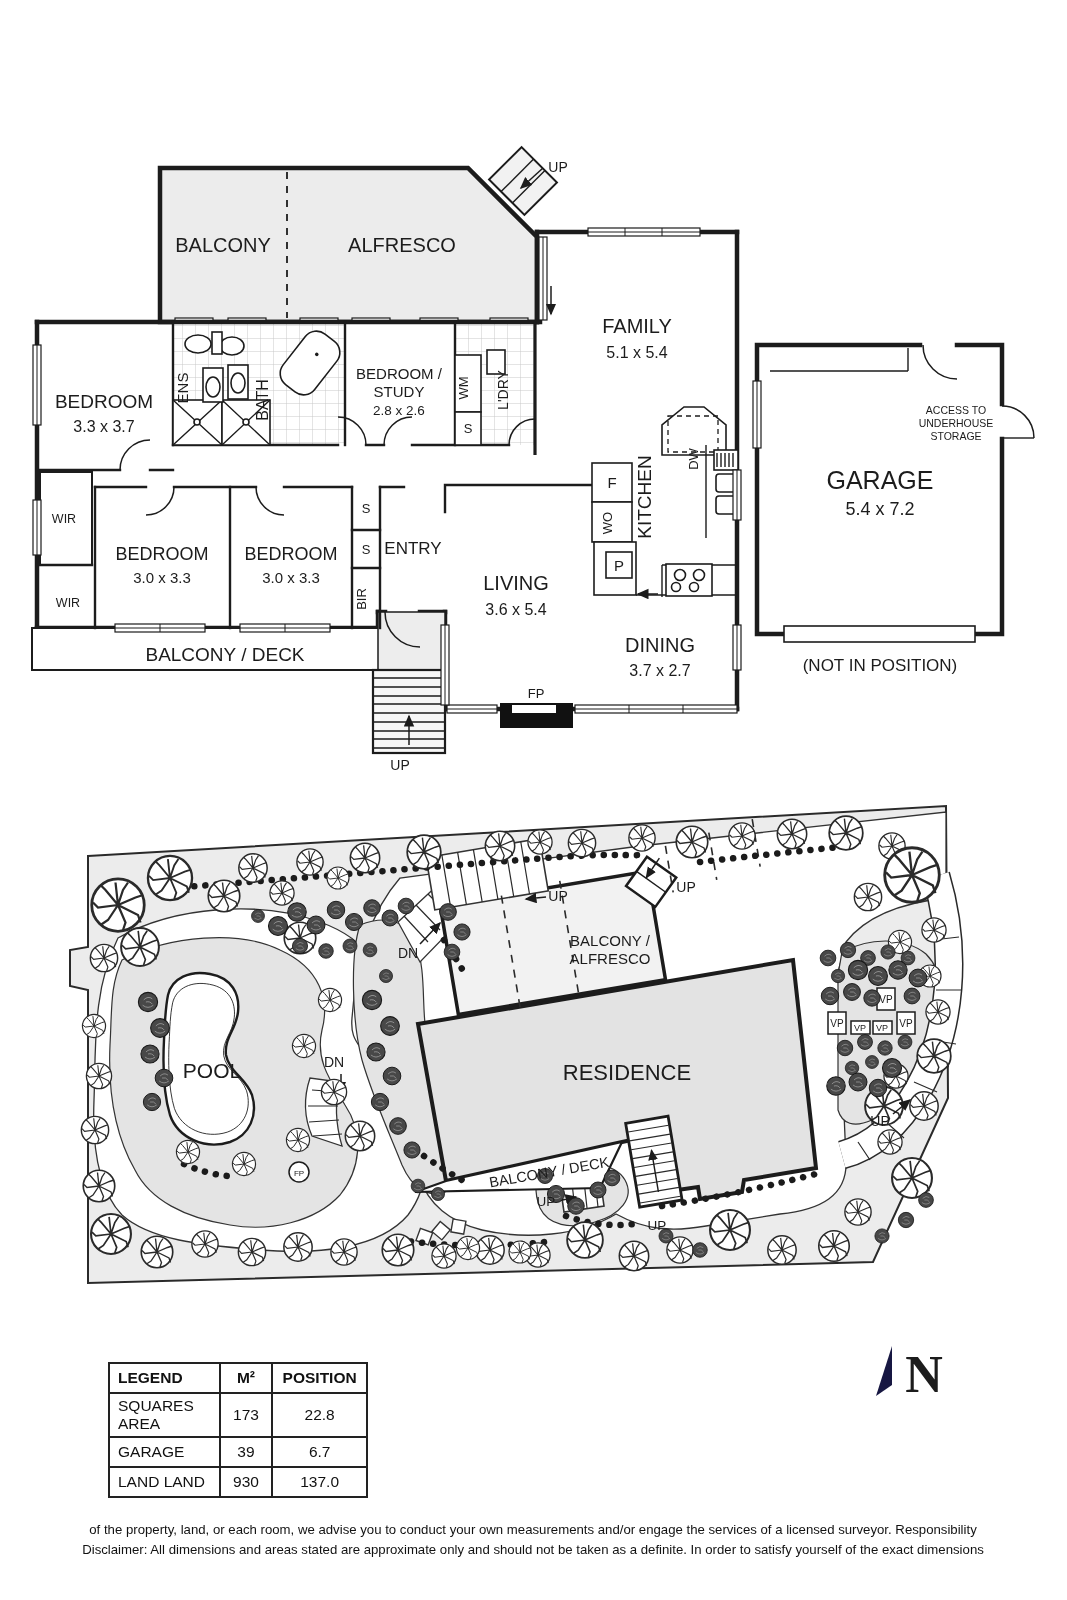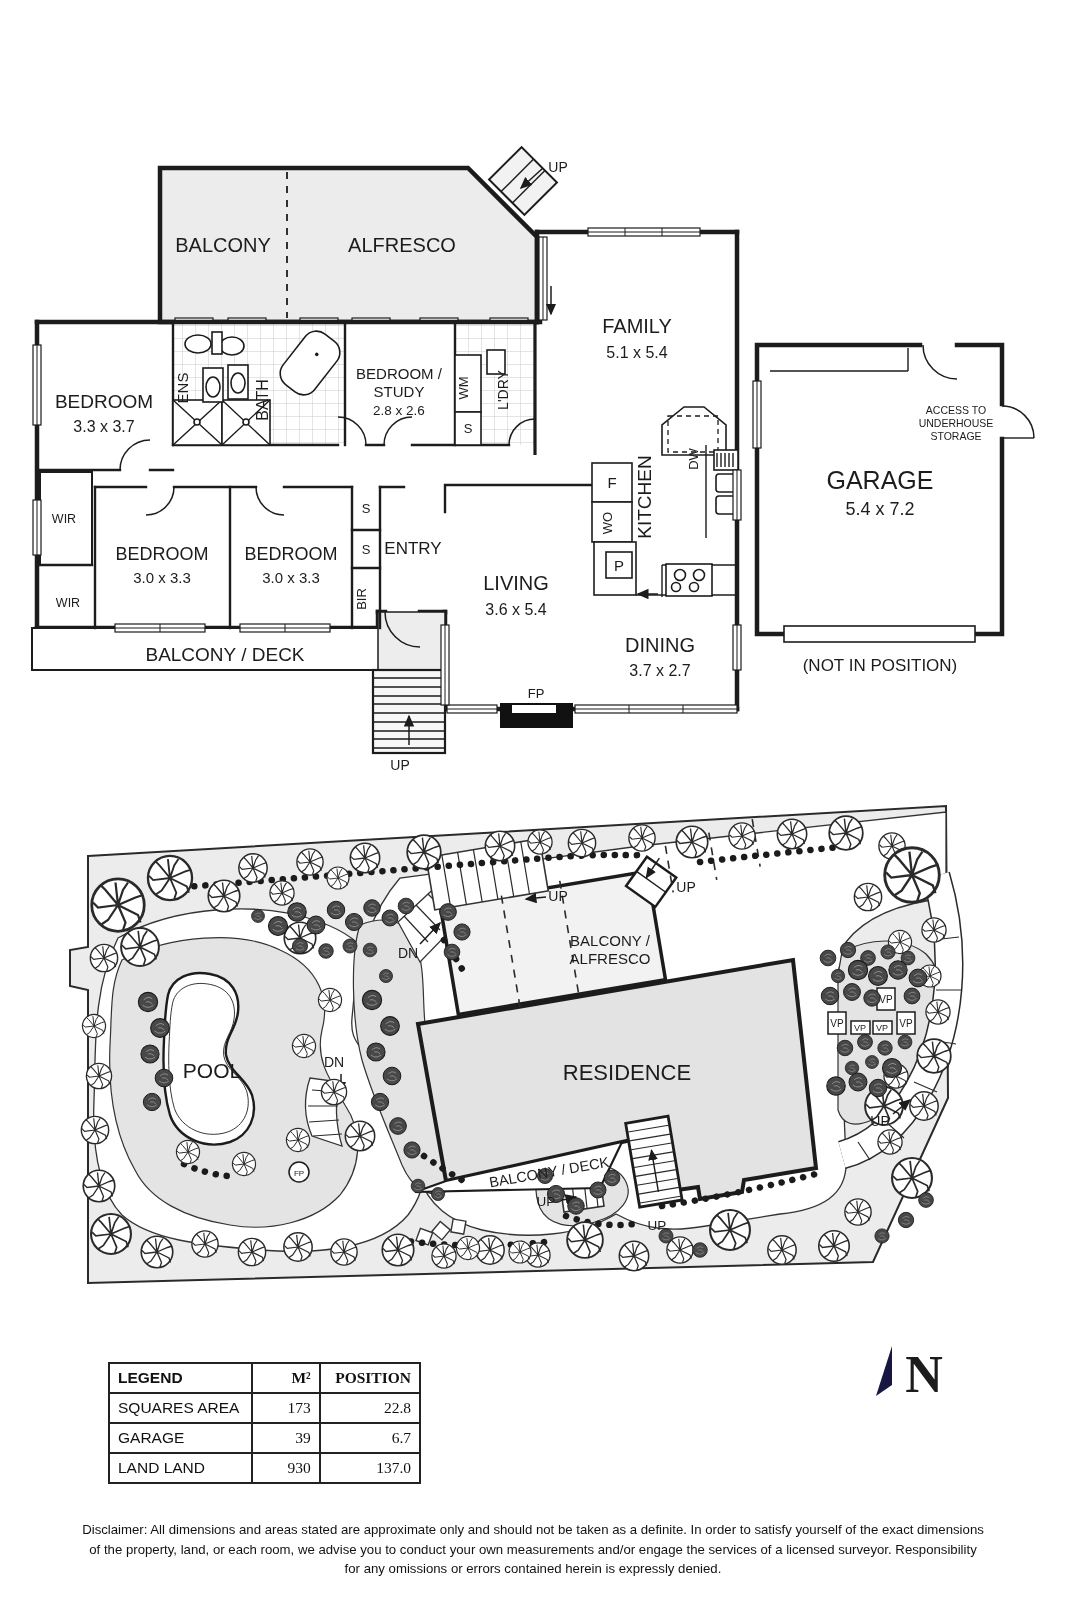--- a/index.html
+++ b/index.html
@@ -12,24 +12,24 @@
   .fx{stroke:#1c1c1c;stroke-width:1.6;fill:#ffffff;}
   .arc{stroke:#1c1c1c;stroke-width:1.5;fill:none;}
   .win{fill:#ffffff;stroke:#1c1c1c;stroke-width:1.2;}
   .winl{stroke:#1c1c1c;stroke-width:1;}
   .dotrow{fill:none;stroke:#1b1b1b;stroke-width:6.5;stroke-dasharray:0.1 11;stroke-linecap:round;}
   .dash{stroke:#2a2a2a;stroke-width:1.6;stroke-dasharray:8 7;fill:none;}
   .site-outline{fill:#ececec;stroke:#2a2a2a;stroke-width:2;}
   .white-blob{fill:#ffffff;stroke:#333;stroke-width:1.3;}
   .gray-blob{fill:#e4e4e4;stroke:#333;stroke-width:1.2;}
   .tread{stroke:#2a2a2a;stroke-width:1.2;}
-  #legend-table{position:absolute;left:108px;top:1362px;width:313px;border-collapse:collapse;font-size:15.5px;color:#111;}
+  #legend-table{position:absolute;left:108px;top:1362px;width:260px;border-collapse:collapse;font-size:15.5px;color:#111;}
   #legend-table td{border:2px solid #222;padding:3px 8px;height:22px;}
   #legend-table tr.hdr td{font-weight:bold;}
-  #legend-table td.c{text-align:right;font-family:Liberation Serif, serif;}
+  #legend-table td.c{text-align:center;}
   #north{position:absolute;left:862px;top:1342px;}
   #disclaimer{position:absolute;left:13px;top:1520px;width:1040px;text-align:center;font-size:13.2px;line-height:19.5px;color:#121212;}
 </style>
 </head>
 <body>
 
 <div id="page">
 <svg width="1067" height="1600" viewBox="0 0 1067 1600">
   <defs>
     <marker id="ah" markerWidth="9" markerHeight="8" refX="7" refY="3.5" orient="auto">
@@ -548,17 +548,16 @@
     </tr>
   </tbody>
 </table>
 
 <svg id="north" width="110" height="70" viewBox="0 0 110 70">
   <polygon points="30,4 14,54 30,43" fill="#171742"></polygon>
   <text x="62" y="50" font-size="52" font-weight="700" fill="#171742" style="font-family:'Liberation Serif',serif" text-anchor="middle">N</text>
 </svg>
 
 <div id="disclaimer">
+  <div>of the property, land, or each room, we advise you to conduct your own measurements and/or engage the services of a licensed surveyor. Responsibility</div>
   <div>Disclaimer: All dimensions and areas stated are approximate only and should not be taken as a definite. In order to satisfy yourself of the exact dimensions</div>
-  <div>of the property, land, or each room, we advise you to conduct your own measurements and/or engage the services of a licensed surveyor. Responsibility</div>
-  <div>for any omissions or errors contained herein is expressly denied.</div>
 </div>
 </div>
 
 </body></html>

